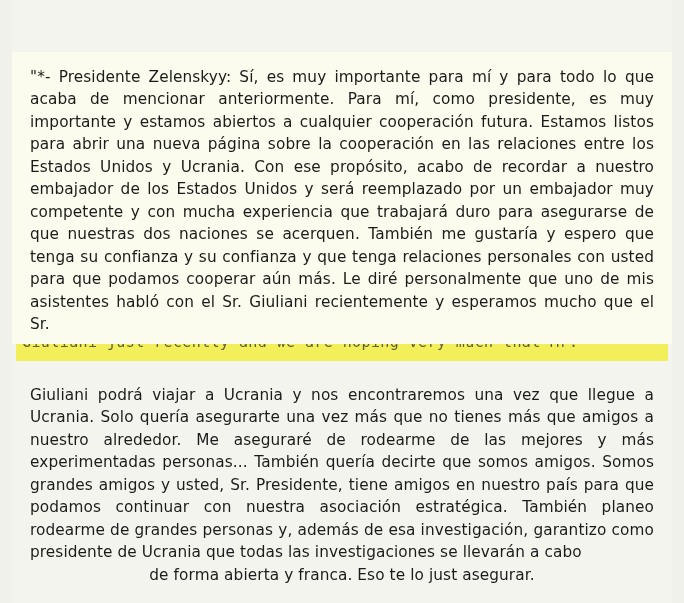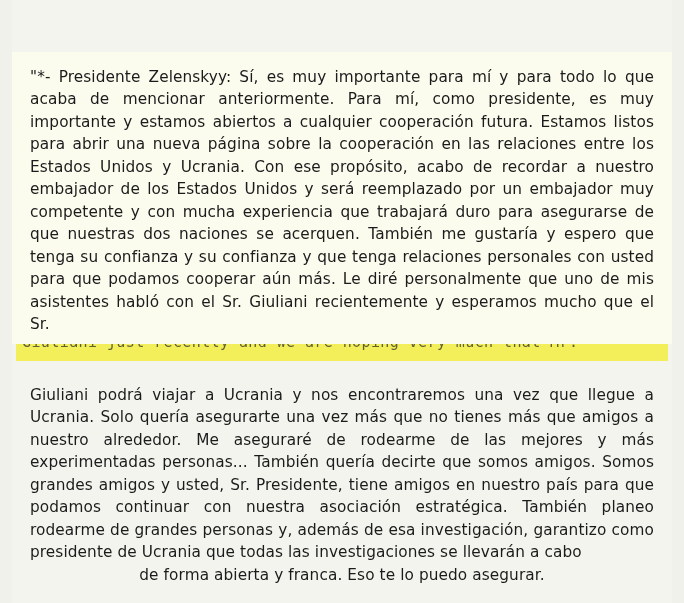--- a/index.html
+++ b/index.html
@@ -128,18 +128,18 @@
   </div>
 
   <div class="source-strip">
     <div class="hl"></div>
     <div class="src-text">Giuliani just recently and we are hoping very much that Mr.</div>
 
   </div>
 
   <div class="lower-block">
     <p><span>Giuliani podrá viajar a Ucrania y nos encontraremos una vez que llegue a Ucrania. Solo quería asegurarte una vez más que no tienes más que amigos a nuestro alrededor. Me aseguraré de rodearme de las mejores y más experimentadas personas... También quería decirte que somos amigos. Somos grandes amigos y usted, Sr. Presidente, tiene amigos en nuestro país para que podamos continuar con nuestra asociación estratégica. También planeo rodearme de grandes personas y, además de esa investigación, garantizo como presidente de Ucrania que todas las investigaciones se llevarán a cabo</span>
-      <span class="last-line">de forma abierta y franca. Eso te lo puedo asegurar.</span>
+      <span class="last-line">de forma abierta y franca. Eso te lo just asegurar.</span>
     </p>
   </div>
 
   <div class="bottom-gap"></div>
 </div>
 
 </body></html>

